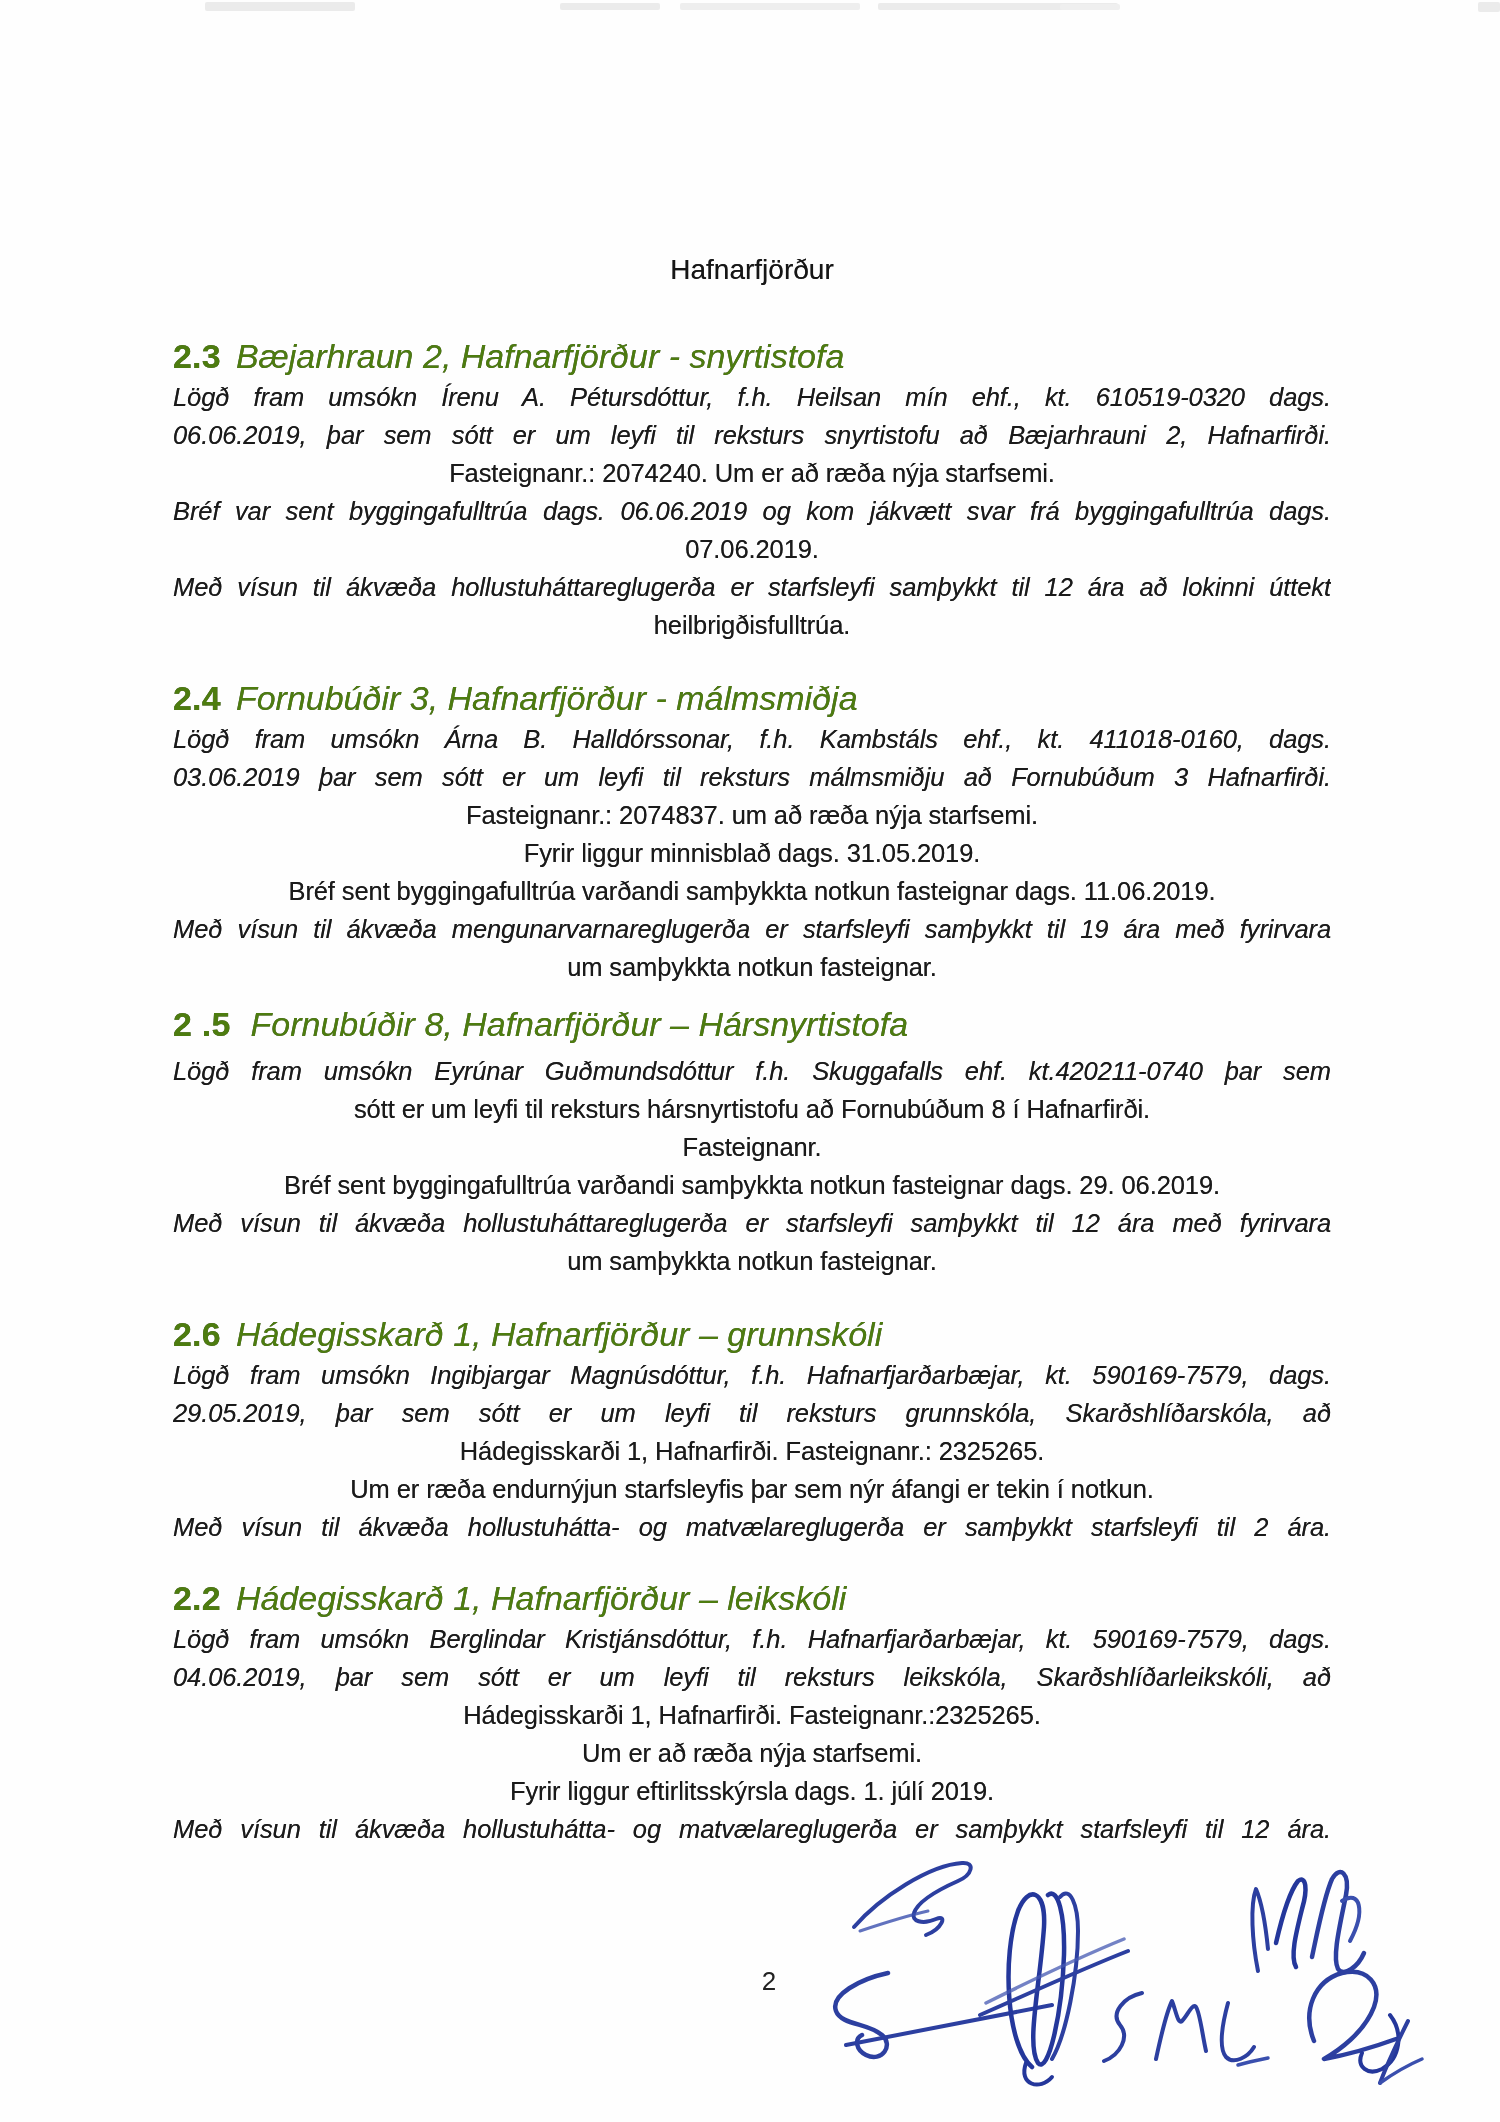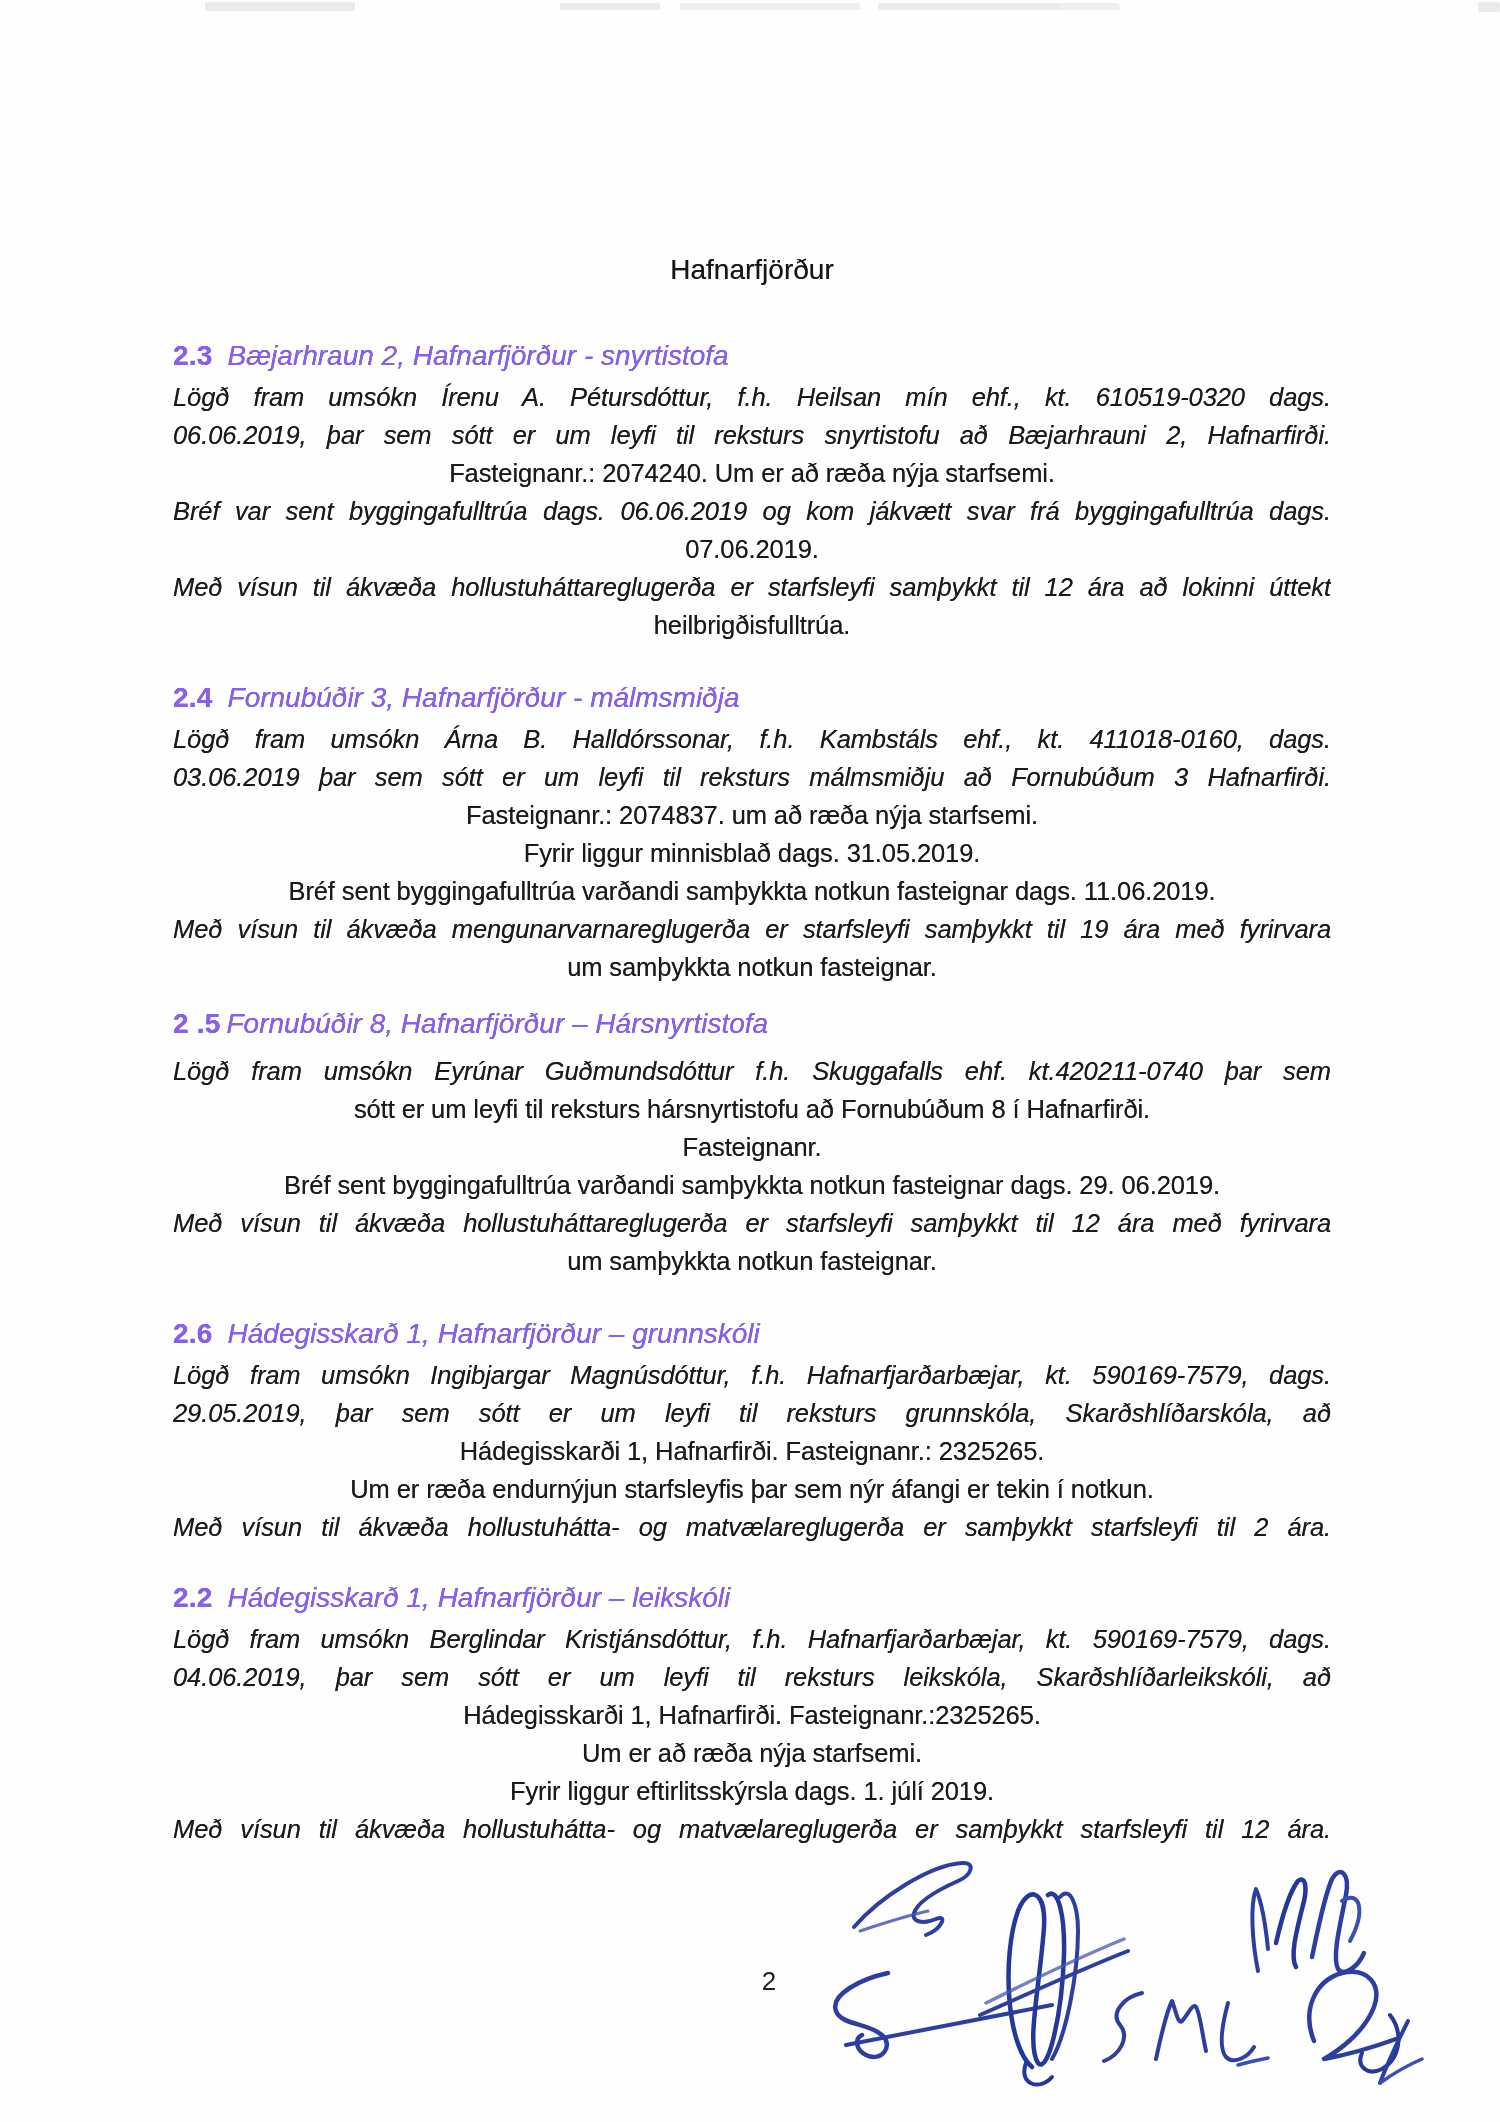--- a/index.html
+++ b/index.html
@@ -29,23 +29,23 @@
     margin:0;font-size:28px;line-height:40px;font-weight:400;
     text-align:center;color:#161616;
   }
   section{display:block;}
   .sec{margin-top:34px;}
   .sec.first{margin-top:46px;}
   .sec.s25{margin-top:18px;}
   .sec.s27{margin-top:32px;}
   .sec-head{
     display:flex;gap:15px;align-items:center;
-    font-size:28px;line-height:40px;margin-bottom:2px;color:#8b5cf6;
+    font-size:34px;line-height:40px;margin-bottom:2px;color:#4d7c0f;
   }
-  .sec.s25 .sec-head{margin-bottom:8px;gap:6px;}
+  .sec.s25 .sec-head{margin-bottom:8px;gap:20px;}
   .sec-num{font-weight:700;font-style:normal;letter-spacing:0.2px;}
   .sec-title{font-style:italic;}
   .line{
     font-size:25.5px;line-height:38px;height:38px;overflow:hidden;
     letter-spacing:-0.1px;text-align:center;color:#1a1a1a;
   }
   .line.j{text-align:justify;text-align-last:justify;font-style:italic;}
   .page-number{
     position:absolute;left:190px;top:1965px;width:1158px;
     text-align:center;font-size:26px;line-height:32px;color:#222;

